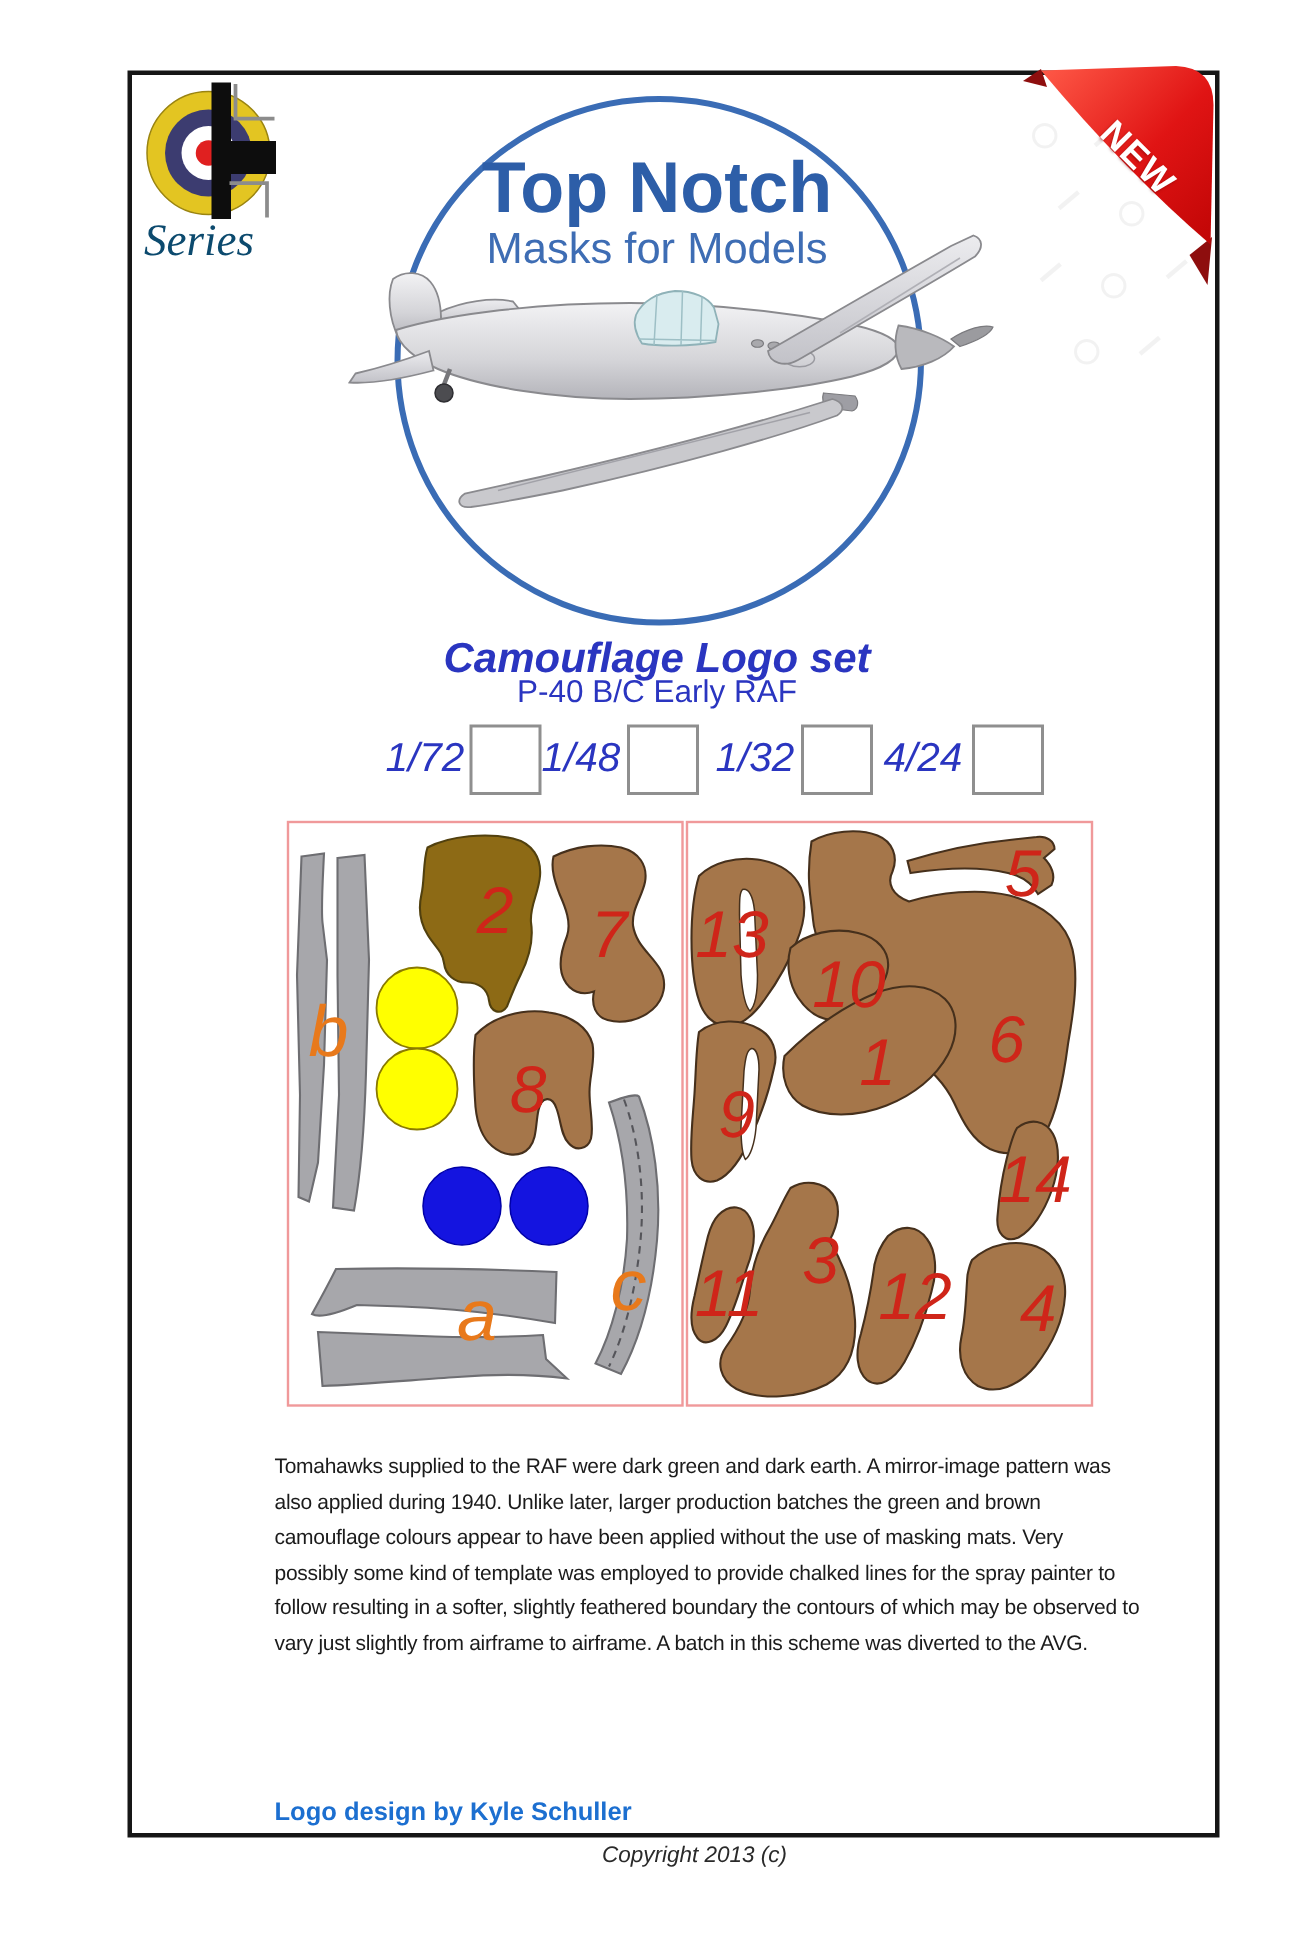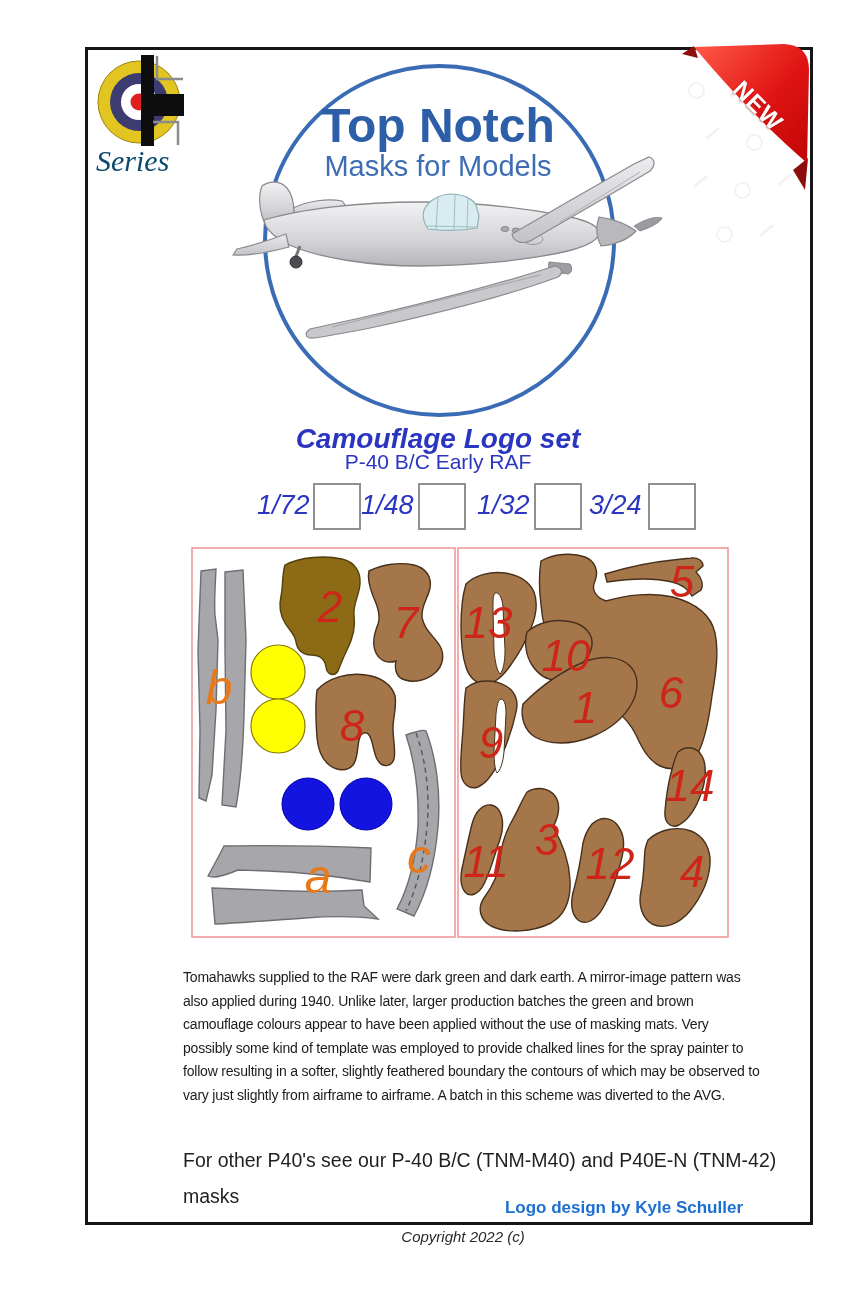--- a/index.html
+++ b/index.html
@@ -36,21 +36,21 @@
   .scale-box{position:absolute;top:483px;width:44px;height:43px;border:2px solid #8f8f8f;background:#fff;z-index:3;}
   .sl1{left:257px}.sb1{left:313px}.sl2{left:361px}.sb2{left:418px}
   .sl3{left:477px}.sb3{left:534px}.sl4{left:589px}.sb4{left:648px}
   
   .masks-svg{position:absolute;left:188px;top:544px;z-index:2;}
   
   .description{position:absolute;left:183px;top:952px;width:578px;z-index:3;
         color:#1b1b1b;font-size:14px;line-height:23.6px;letter-spacing:-0.2px;}
   .note{position:absolute;left:183px;top:1142px;z-index:3;color:#1f1f1f;font-size:19.5px;line-height:36px;}
   .note div{white-space:nowrap;}
-  .credit{position:absolute;left:183px;top:1198px;width:560px;text-align:right;z-index:3;
+  .credit{position:absolute;left:183px;top:1198px;width:560px;text-align:left;z-index:3;
         color:#1c6fd0;font-size:17px;font-weight:bold;}
   .copyright{position:absolute;left:183px;top:1228px;width:560px;text-align:center;z-index:3;
         color:#2a2a2a;font-size:15px;font-style:italic;}
   svg text.num{font-family:"Liberation Sans",sans-serif;font-style:italic;fill:#cf2519;}
   svg text.letter{font-family:"Liberation Sans",sans-serif;font-style:italic;fill:#e8791b;}
 </style>
 </head>
 <body>
 
 <div class="page">
@@ -133,21 +133,21 @@
 
   <div class="product-1">Camouflage Logo set</div>
   <div class="product-2">P-40 B/C Early RAF</div>
 
   <div class="scale-label sl1">1/72</div>
   <div class="scale-box sb1"></div>
   <div class="scale-label sl2">1/48</div>
   <div class="scale-box sb2"></div>
   <div class="scale-label sl3">1/32</div>
   <div class="scale-box sb3"></div>
-  <div class="scale-label sl4">3/24</div>
+  <div class="scale-label sl4">4/24</div>
   <div class="scale-box sb4"></div>
 
   <svg class="masks-svg" width="546" height="398" viewBox="188 544 546 398">
 
     <rect x="192" y="548" width="263" height="389" fill="#ffffff" stroke="#f0999a" stroke-width="1.6"></rect>
     <rect x="458" y="548" width="270" height="389" fill="#ffffff" stroke="#f0999a" stroke-width="1.6"></rect>
 
     <path d="M 201,571 L 216,569 C 215,590 214,605 215,615 L 218,640 L 216,710 L 212,775 L 206,801 L 199,798 L 200,730 L 198,650 Z" fill="#a7a7ab" stroke="#6e6e72" stroke-width="1.4"></path>
     <path d="M 225,572 L 243,570 L 246,640 L 244,715 C 243,750 240,785 236,807 L 222,805 L 226,730 L 225,650 Z" fill="#a7a7ab" stroke="#6e6e72" stroke-width="1.4"></path>
     <path d="M 285,565 C 300,557 325,555 342,559 C 355,562 361,572 360,584 C 359,596 353,604 354,615 C 356,628 352,640 347,650 C 343,658 340,666 338,671 C 334,677 327,675 326,667 C 325,659 319,655 311,655 C 303,655 297,650 296,642 C 295,634 289,630 285,623 C 280,615 279,605 281,596 C 283,588 282,574 285,565 Z" fill="#8d6a15" stroke="#51400e" stroke-width="1.4"></path>
@@ -188,20 +188,16 @@
     <text class="num" x="671" y="708" font-size="44" text-anchor="middle">6</text>
     <text class="num" x="682" y="597" font-size="44" text-anchor="middle">5</text>
     <text class="num" x="690" y="801" font-size="44" text-anchor="middle">14</text>
     <text class="num" x="547" y="855" font-size="44" text-anchor="middle">3</text>
     <text class="num" x="486" y="877" font-size="44" text-anchor="middle">11</text>
     <text class="num" x="610" y="879" font-size="44" text-anchor="middle">12</text>
     <text class="num" x="692" y="887" font-size="44" text-anchor="middle">4</text>
   </svg>
 
   <p class="description">Tomahawks supplied to the RAF were dark green and dark earth. A mirror-image pattern was also applied during 1940. Unlike later, larger production batches the green and brown camouflage colours appear to have been applied without the use of masking mats. Very possibly some kind of template was employed to provide chalked lines for the spray painter to follow resulting in a softer, slightly feathered boundary the contours of which may be observed to vary just slightly from airframe to airframe. A batch in this scheme was diverted to the AVG.</p>
-  <div class="note">
-    <div>For other P40's see our P-40 B/C (TNM-M40) and P40E-N (TNM-42)</div>
-    <div>masks</div>
-  </div>
   <div class="credit">Logo design by Kyle Schuller</div>
-  <div class="copyright">Copyright 2022 (c)</div>
+  <div class="copyright">Copyright 2013 (c)</div>
 
 </div>
 
 </body></html>

